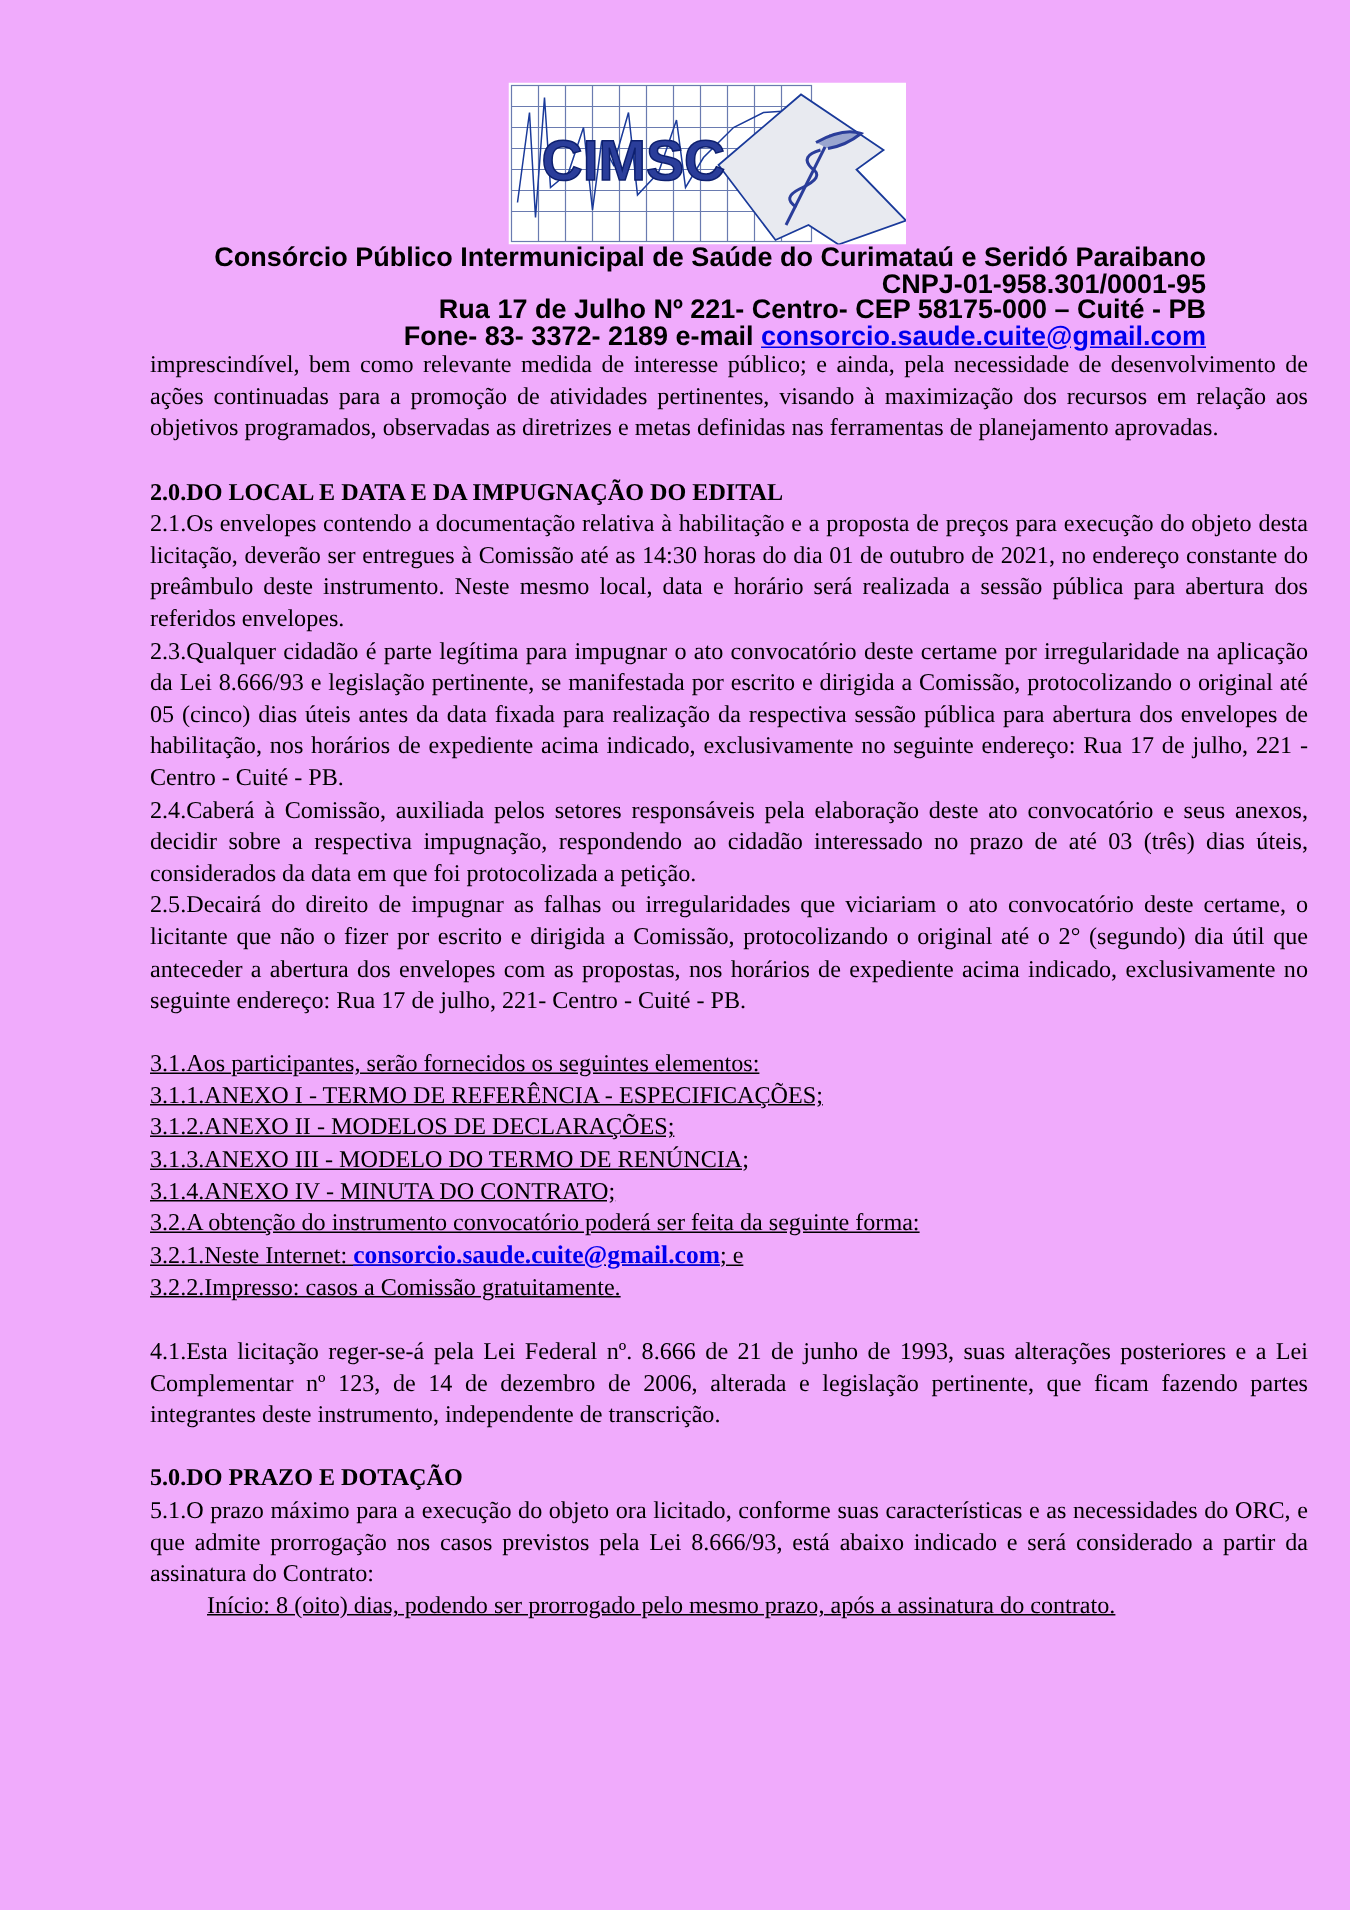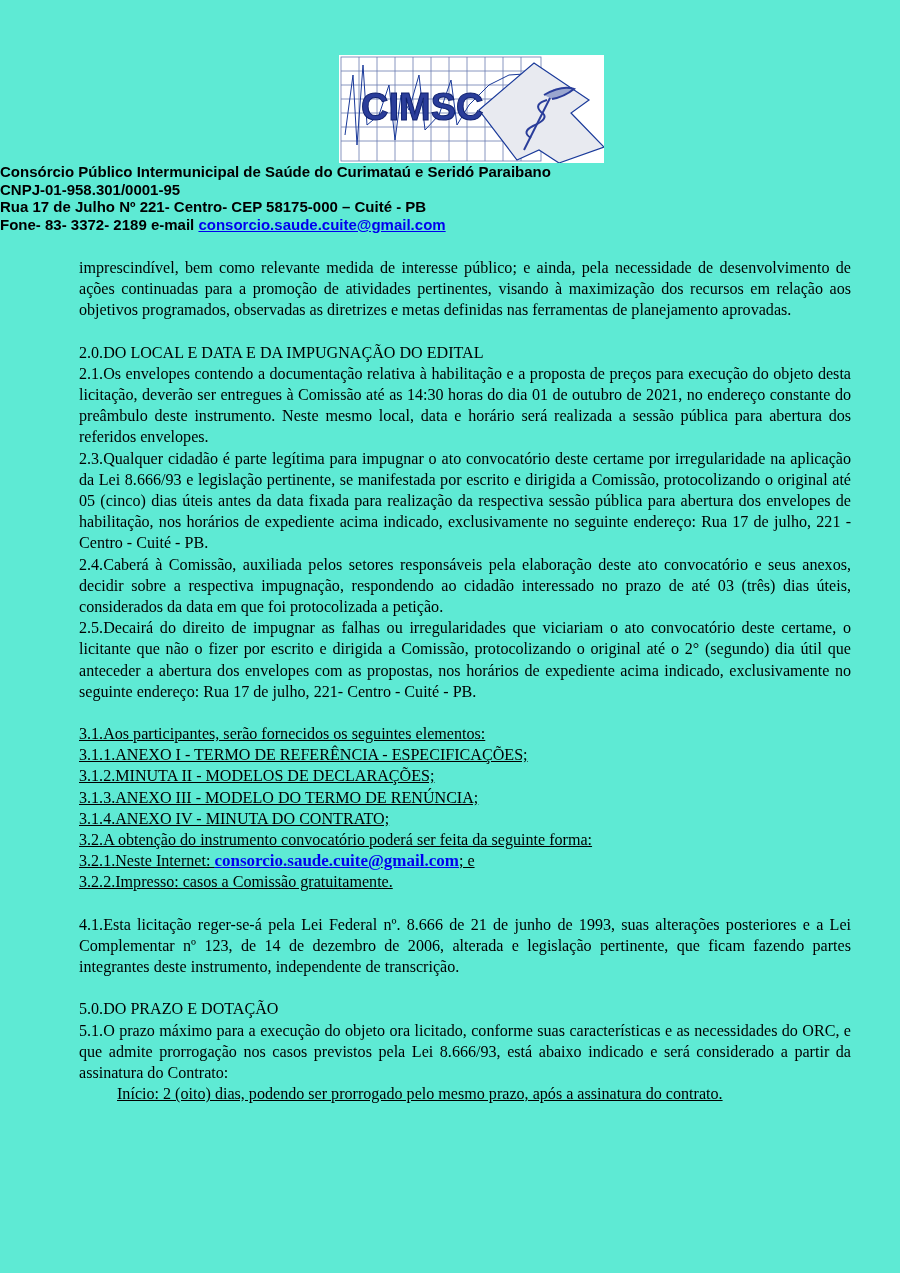--- a/index.html
+++ b/index.html
@@ -1,30 +1,30 @@
 <!DOCTYPE html>
 <html><head>
 <meta charset="utf-8">
 <style>
   html, body { margin: 0; padding: 0; background: #ffffff; }
   body { width: 900px; height: 1273px; position: relative; overflow: hidden; }
-  .page { position: absolute; left: 0; top: 0; width: 900px; height: 1273px; background: #5eead4; }
+  .page { position: absolute; left: 0; top: 0; width: 900px; height: 1273px; background: #f0abfc; }
 
   .logo { position: absolute; left: 339px; top: 55px; width: 265px; height: 108px; }
 
-  .letterhead { position: absolute; left: 0; top: 163px; width: 804px; text-align: left;
-    font-family: "Liberation Sans", sans-serif; font-weight: bold; font-size: 15px; line-height: 17.6px; color: #000; }
+  .letterhead { position: absolute; left: 0; top: 163px; width: 804px; text-align: right;
+    font-family: "Liberation Sans", sans-serif; font-weight: bold; font-size: 18px; line-height: 17.6px; color: #000; }
   .letterhead .lh-line { display: block; white-space: nowrap; }
   .letterhead a { color: #0000ee; text-decoration: underline; }
 
-  .body { position: absolute; left: 79px; top: 233px; width: 772px;
-    font-family: "Liberation Serif", serif; font-size: 16.1px; line-height: 21.2px; color: #000; margin-top: 24px; }
+  .body { position: absolute; left: 100px; top: 233px; width: 772px;
+    font-family: "Liberation Serif", serif; font-size: 16.1px; line-height: 21.2px; color: #000; }
   .p { text-align: justify; margin: 0; }
   .gap { height: 21px; }
-  .heading { font-weight: normal; margin: 0; }
+  .heading { font-weight: bold; margin: 0; }
   .item { margin: 0; white-space: nowrap; text-decoration: underline; }
   .indent { padding-left: 38px; }
   .link { color: #0000ee; font-weight: bold; text-decoration: underline; font-size: 17px; }
 </style>
 </head>
 <body>
 
 <div class="page">
 
   <svg class="logo" viewBox="0 0 265 108">
@@ -71,28 +71,28 @@
 
     <p class="heading">2.0.DO LOCAL E DATA E DA IMPUGNAÇÃO DO EDITAL</p>
     <p class="p">2.1.Os envelopes contendo a documentação relativa à habilitação e a proposta de preços para execução do objeto desta licitação, deverão ser entregues à Comissão até as 14:30 horas do dia 01 de outubro de 2021, no endereço constante do preâmbulo deste instrumento. Neste mesmo local, data e horário será realizada a sessão pública para abertura dos referidos envelopes.</p>
     <p class="p">2.3.Qualquer cidadão é parte legítima para impugnar o ato convocatório deste certame por irregularidade na aplicação da Lei 8.666/93 e legislação pertinente, se manifestada por escrito e dirigida a Comissão, protocolizando o original até 05 (cinco) dias úteis antes da data fixada para realização da respectiva sessão pública para abertura dos envelopes de habilitação, nos horários de expediente acima indicado, exclusivamente no seguinte endereço: Rua 17 de julho, 221 - Centro - Cuité - PB.</p>
     <p class="p">2.4.Caberá à Comissão, auxiliada pelos setores responsáveis pela elaboração deste ato convocatório e seus anexos, decidir sobre a respectiva impugnação, respondendo ao cidadão interessado no prazo de até 03 (três) dias úteis, considerados da data em que foi protocolizada a petição.</p>
     <p class="p">2.5.Decairá do direito de impugnar as falhas ou irregularidades que viciariam o ato convocatório deste certame, o licitante que não o fizer por escrito e dirigida a Comissão, protocolizando o original até o 2° (segundo) dia útil que anteceder a abertura dos envelopes com as propostas, nos horários de expediente acima indicado, exclusivamente no seguinte endereço: Rua 17 de julho, 221- Centro - Cuité - PB.</p>
     <div class="gap"></div>
 
     <p class="item">3.1.Aos participantes, serão fornecidos os seguintes elementos:</p>
     <p class="item">3.1.1.ANEXO I - TERMO DE REFERÊNCIA - ESPECIFICAÇÕES;</p>
-    <p class="item">3.1.2.MINUTA II - MODELOS DE DECLARAÇÕES;</p>
+    <p class="item">3.1.2.ANEXO II - MODELOS DE DECLARAÇÕES;</p>
     <p class="item">3.1.3.ANEXO III - MODELO DO TERMO DE RENÚNCIA;</p>
     <p class="item">3.1.4.ANEXO IV - MINUTA DO CONTRATO;</p>
     <p class="item">3.2.A obtenção do instrumento convocatório poderá ser feita da seguinte forma:</p>
     <p class="item"><span>3.2.1.Neste Internet: </span><a class="link">consorcio.saude.cuite@gmail.com</a><span>; e</span></p>
     <p class="item">3.2.2.Impresso: casos a Comissão gratuitamente.</p>
     <div class="gap"></div>
 
     <p class="p">4.1.Esta licitação reger-se-á pela Lei Federal nº. 8.666 de 21 de junho de 1993, suas alterações posteriores e a Lei Complementar nº 123, de 14 de dezembro de 2006, alterada e legislação pertinente, que ficam fazendo partes integrantes deste instrumento, independente de transcrição.</p>
     <div class="gap"></div>
 
     <p class="heading">5.0.DO PRAZO E DOTAÇÃO</p>
     <p class="p">5.1.O prazo máximo para a execução do objeto ora licitado, conforme suas características e as necessidades do ORC, e que admite prorrogação nos casos previstos pela Lei 8.666/93, está abaixo indicado e será considerado a partir da assinatura do Contrato:</p>
-    <p class="item indent">Início: 2 (oito) dias, podendo ser prorrogado pelo mesmo prazo, após a assinatura do contrato.</p>
+    <p class="item indent">Início: 8 (oito) dias, podendo ser prorrogado pelo mesmo prazo, após a assinatura do contrato.</p>
   </div>
 </div>
 
 </body></html>

